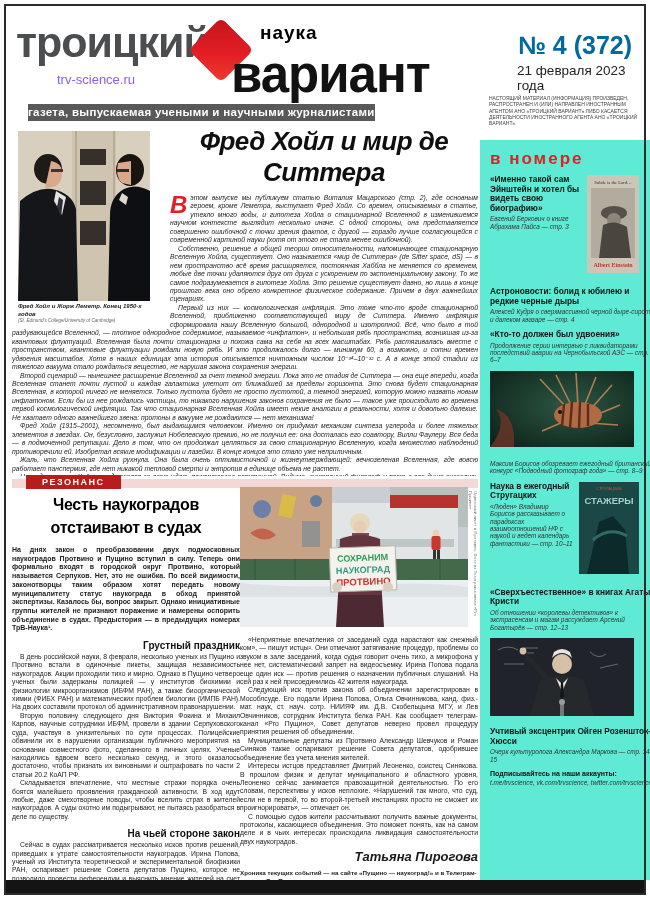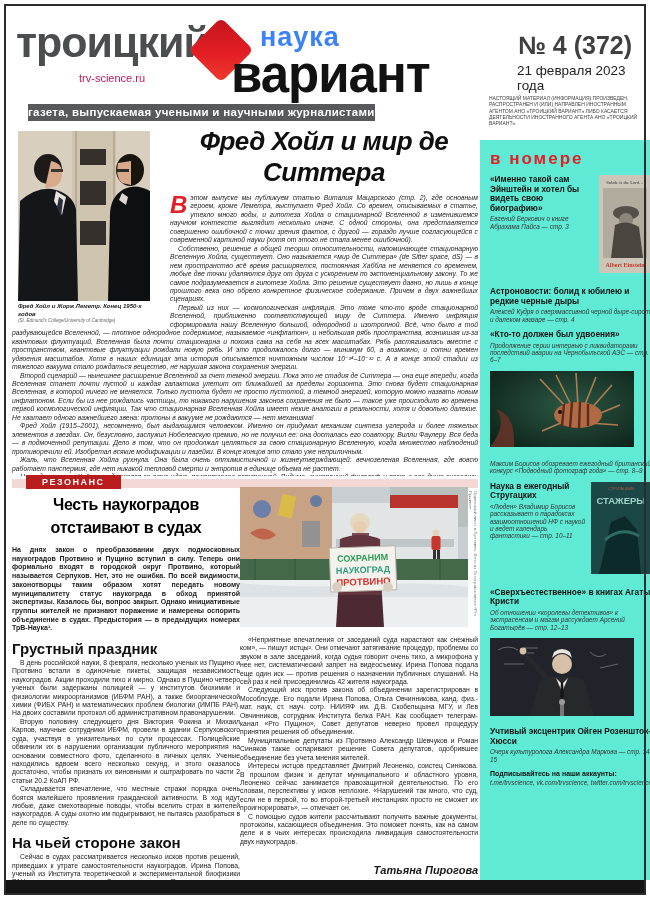--- a/index.html
+++ b/index.html
@@ -3,26 +3,26 @@
 <meta charset="utf-8">
 <style>
   html,body{margin:0;padding:0;background:#fff;}
   .page{position:relative;width:650px;height:899px;background:#fff;overflow:hidden;
         font-family:"Liberation Sans","DejaVu Sans",sans-serif;color:#1a1a1a;}
   .frame{position:absolute;inset:4px;border:2px solid #2b2b2b;pointer-events:none;z-index:50;}
   .bottom-bar{position:absolute;left:6px;top:880px;width:638px;height:15px;background:#141414;z-index:40;}
 
   
   .logo-trinity{position:absolute;left:16px;top:18px;font-size:43px;font-weight:700;color:#4c4d4f;letter-spacing:-1px;}
-  .logo-site{position:absolute;left:57px;top:72px;font-size:11px;color:#be185d;margin-left:22px;}
+  .logo-site{position:absolute;left:57px;top:72px;font-size:13px;color:#8b5cf6;}
   .logo-diamond{position:absolute;left:198px;top:27px;width:46px;height:46px;border-radius:6px;
         background:linear-gradient(135deg,#c2151b 0%,#e31e24 55%,#ef3b30 100%);transform:rotate(45deg);}
-  .logo-nauka{position:absolute;left:260px;top:22px;font-size:27px;font-weight:700;color:#3b82f6;letter-spacing:1px;}
+  .logo-nauka{position:absolute;left:260px;top:22px;font-size:19px;font-weight:700;color:#000000;letter-spacing:1px;}
   .logo-variant{position:absolute;left:231px;top:45px;font-size:51px;font-weight:700;color:#121212;letter-spacing:-1px;}
-  .issue-no{position:absolute;left:518px;top:31px;font-size:25px;font-weight:700;color:#404040;}
+  .issue-no{position:absolute;left:518px;top:31px;font-size:25px;font-weight:700;color:#0369a1;}
   .issue-date{position:absolute;left:517px;top:63px;font-size:13.5px;color:#222;}
   .disclaimer{position:absolute;left:489px;top:95px;width:152px;font-size:5px;line-height:6.3px;color:#3f3f3f;}
   .banner{position:absolute;left:28px;top:104px;height:17px;line-height:17px;padding:0 0;background:#58595b;
         color:#fff;font-size:11.5px;font-weight:700;letter-spacing:.3px;}
 
   
   .article{position:absolute;left:12px;top:124px;width:466px;height:352px;overflow:hidden;font-style:italic;}
   .art-photo{float:left;width:142px;margin:7px 10px 2px 6px;}
   .art-photo svg{display:block;}
   .cap-b{font-size:6px;font-weight:700;line-height:7.5px;margin-top:2px;}
@@ -33,39 +33,39 @@
   .dropcap{float:left;color:#e31e24;font-size:24px;line-height:19px;font-weight:700;padding:1px 3px 0 0;}
 
   
   .pinkbar{position:absolute;left:12px;top:479px;width:466px;height:9px;background:#f3d8d5;}
   .rubric{position:absolute;left:26px;top:475px;background:#b91c1c;color:#fff;font-size:9px;font-weight:700;
         letter-spacing:1.5px;padding:2px 16px;}
 
   .colL{position:absolute;left:12px;top:492px;width:228px;height:390px;overflow:hidden;}
   .res-title{font-size:16px;line-height:22.5px;font-weight:700;text-align:center;letter-spacing:-.3px;color:#000000;margin:2px 0 6px 0;}
   .res-lead{font-size:7px;line-height:8.7px;font-weight:700;text-align:justify;color:#222;}
-  .colL h3,.colM h3{font-size:15px;margin:7px 0 2px 0;color:#111;}
+  .colL h3,.colM h3{font-size:10px;margin:7px 0 2px 0;color:#111;text-align:right;}
   .colL p.body,.colM p.body{margin:0;font-size:6.8px;line-height:8.4px;text-align:justify;text-indent:8px;color:#222;}
 
   .colM{position:absolute;left:240px;top:487px;width:238px;height:396px;overflow:hidden;}
   .m-photo{position:relative;width:238px;margin-bottom:5px;}
   .v-credit{position:absolute;right:0;top:4px;width:9px;font-size:4px;color:#777;
         writing-mode:vertical-rl;letter-spacing:.2px;}
-  .m-author{text-align:right;font-size:11px;font-weight:700;font-style:italic;margin-top:18px;}
+  .m-author{text-align:right;font-size:13px;font-weight:700;font-style:italic;margin-top:3px;}
   .chronicle{margin-top:5px;font-size:6.2px;line-height:7.4px;font-weight:700;color:#222;}
   .footnotes2{margin-top:4px;border-top:1px solid #555;width:150px;padding-top:2px;font-size:5.4px;font-weight:700;color:#333;line-height:7px;}
 
   
   .sidebar{position:absolute;left:480px;top:140px;width:185px;height:740px;background:#5eead4;
         padding:9px 10px;box-sizing:border-box;overflow:hidden;}
   .sb-head{font-size:17px;font-weight:700;color:#e31e24;letter-spacing:2px;margin-bottom:6px;}
   .sb-item{overflow:hidden;margin-bottom:7px;}
   .sb-title{font-size:8.3px;font-weight:700;line-height:9.6px;color:#111;}
   .sb-desc{font-size:6.4px;font-style:italic;line-height:7.4px;color:#333;margin-top:2px;}
-  .fl-r{float:right;margin:0 4px 3px 5px;}
+  .fl-r{float:right;margin:0 16px 3px 5px;}
   .sb-photo{margin:3px 0 7px 0;}
   .sb-follow-h{font-size:7px;font-weight:700;color:#111;margin-top:3px;}
   .sb-follow-l{font-size:6.4px;font-style:italic;color:#333;line-height:7.6px;margin-top:2px;}
 </style>
 </head>
 <body>
 
 <div class="page">
   <div class="frame"></div>
 

